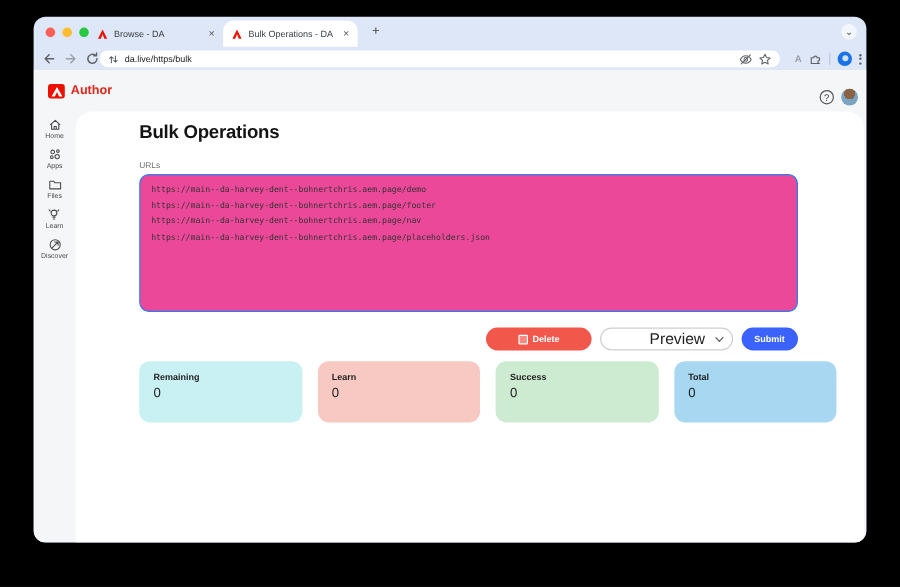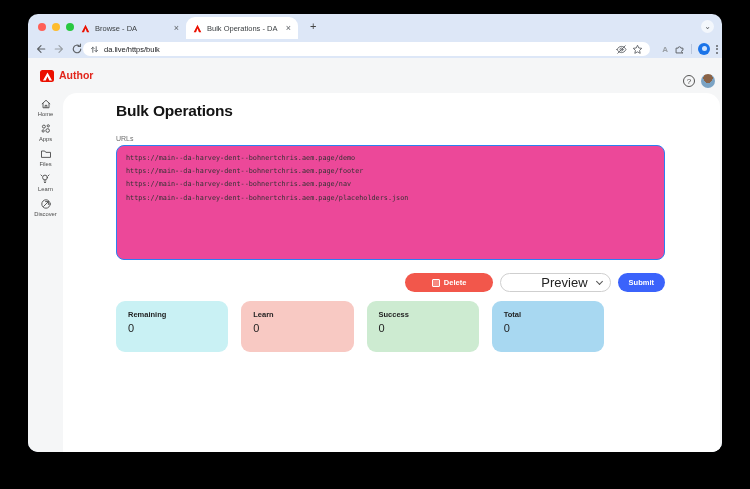--- a/index.html
+++ b/index.html
@@ -54,21 +54,21 @@
   .actions{position:absolute;left:53px;top:180px;width:549px;display:flex;justify-content:flex-end;gap:7px;align-items:center;}
   .btn{height:19px;border:none;border-radius:10px;display:flex;align-items:center;font-size:7.5px;font-weight:bold;
     padding:0 27px;box-sizing:border-box;gap:4px;font-family:inherit;}
   .btn.delete{background:var(--delete_red);color:#fff;}
   .btn.delete .cb{width:6px;height:6px;border:1px solid #fff;background:rgba(255,255,255,.3);border-radius:1px;display:block;}
   .selectwrap{height:19px;border:1.5px solid #cfcfcf;border-radius:10px;background:#fff;display:flex;
     align-items:center;padding:0 8px;box-sizing:border-box;gap:9px;}
   .selectwrap .sval{font-size:13px;font-weight:normal;color:#222;padding-left:32px;}
   .chev{width:4px;height:4px;border-right:1.2px solid #555;border-bottom:1.2px solid #555;transform:rotate(45deg);margin-top:-2px;}
   .btn.submit{background:var(--submit_blue);color:#fff;padding:0 11px;}
-  .stats{position:absolute;left:53px;top:208px;width:488px;display:flex;gap:13px;}
+  .stats{position:absolute;left:53px;top:208px;width:581px;display:flex;gap:13px;}
   .stat{flex:1;height:51px;border-radius:9px;padding:9px 12px;box-sizing:border-box;}
   .stat .lbl{font-size:7.5px;font-weight:bold;color:#1e1e1e;}
   .stat .val{font-size:11px;color:#1e1e1e;margin-top:3px;}
   svg{display:block;}
 </style>
 </head>
 <body>
 
 <div class="window">
 

